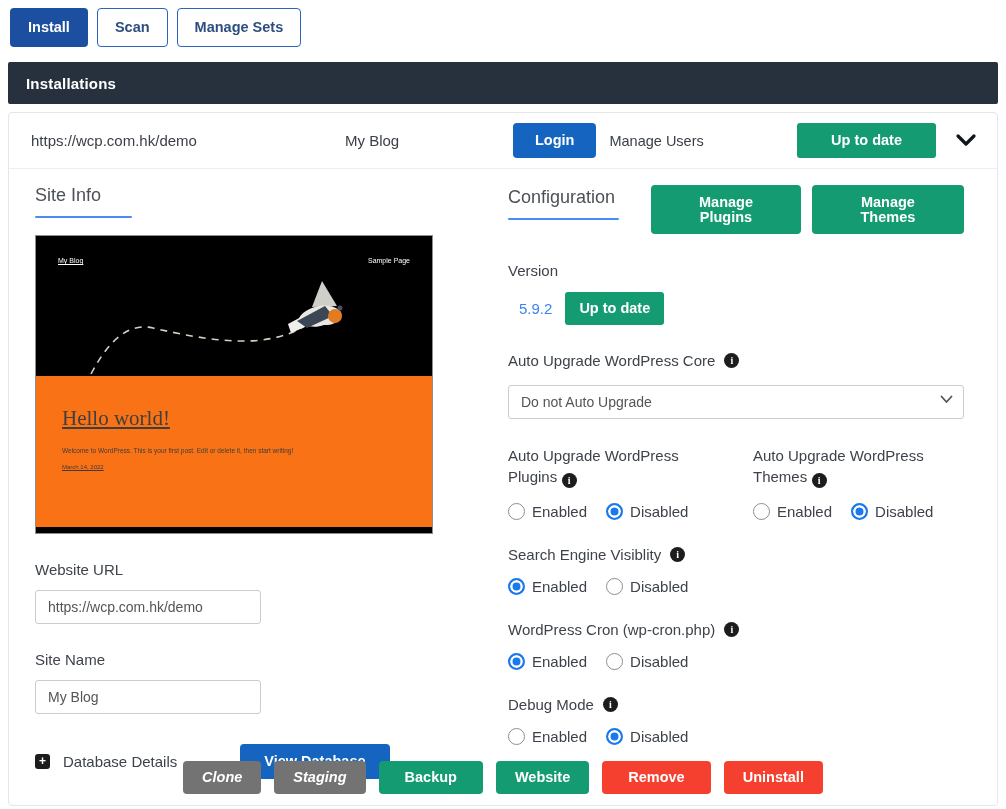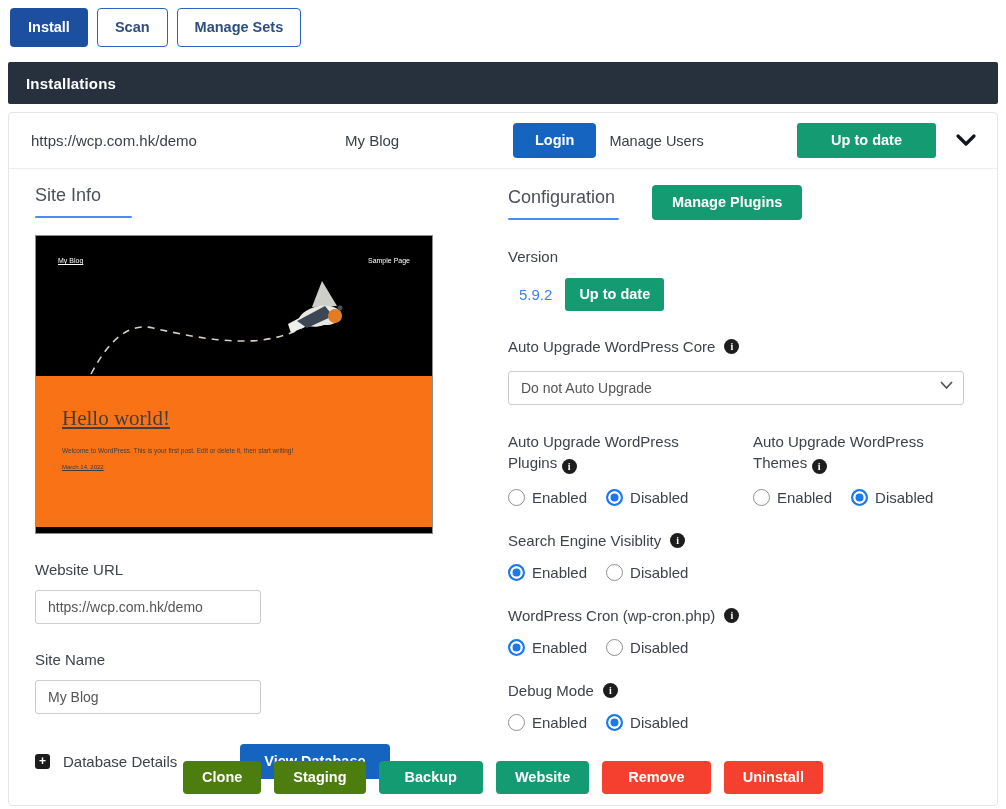--- a/index.html
+++ b/index.html
@@ -101,21 +101,21 @@
     margin:0; border:1.5px solid #8b8f94; border-radius:50%; background:#fff; cursor:pointer; }
   input[type=radio]:checked { border:2px solid #1b79ec; background:#1b79ec;
     box-shadow: inset 0 0 0 2.5px #fff; }
 
   .single-group { margin-top:26px; }
 
   
   .actions { position:absolute; left:0; right:0; bottom:11px; display:flex;
     justify-content:center; gap:13px; }
   .btn-act { padding:8.5px 18px; border-radius:4px; color:#fff; }
-  .act-blue { background:#4d7c0f; }
+  .act-blue { background:#737373;font-style:italic; }
   .act-green { background:#149b71; }
   .act-red { background:#f6402f; }
 </style>
 </head>
 <body>
 
 <div class="toolbar">
   <button class="btn btn-install">Install</button>
   <button class="btn btn-outline">Scan</button>
   <button class="btn btn-outline">Manage Sets</button>
@@ -182,20 +182,21 @@
       </div>
     </div>
 
     <div class="right-col">
       <div class="config-header">
         <div class="config-title-wrap">
           <div class="section-title">Configuration</div>
           <div class="title-underline" style="width:111px"></div>
         </div>
         <button class="btn btn-green">Manage Plugins</button>
+        <button class="btn btn-green">Manage Themes</button>
       </div>
 
       <div class="version-label">Version</div>
       <div class="version-row">
         <span class="version-value">5.9.2</span>
         <button class="btn btn-uptodate-sm">Up to date</button>
       </div>
 
       <div class="field-heading">
         <span>Auto Upgrade WordPress Core</span>

